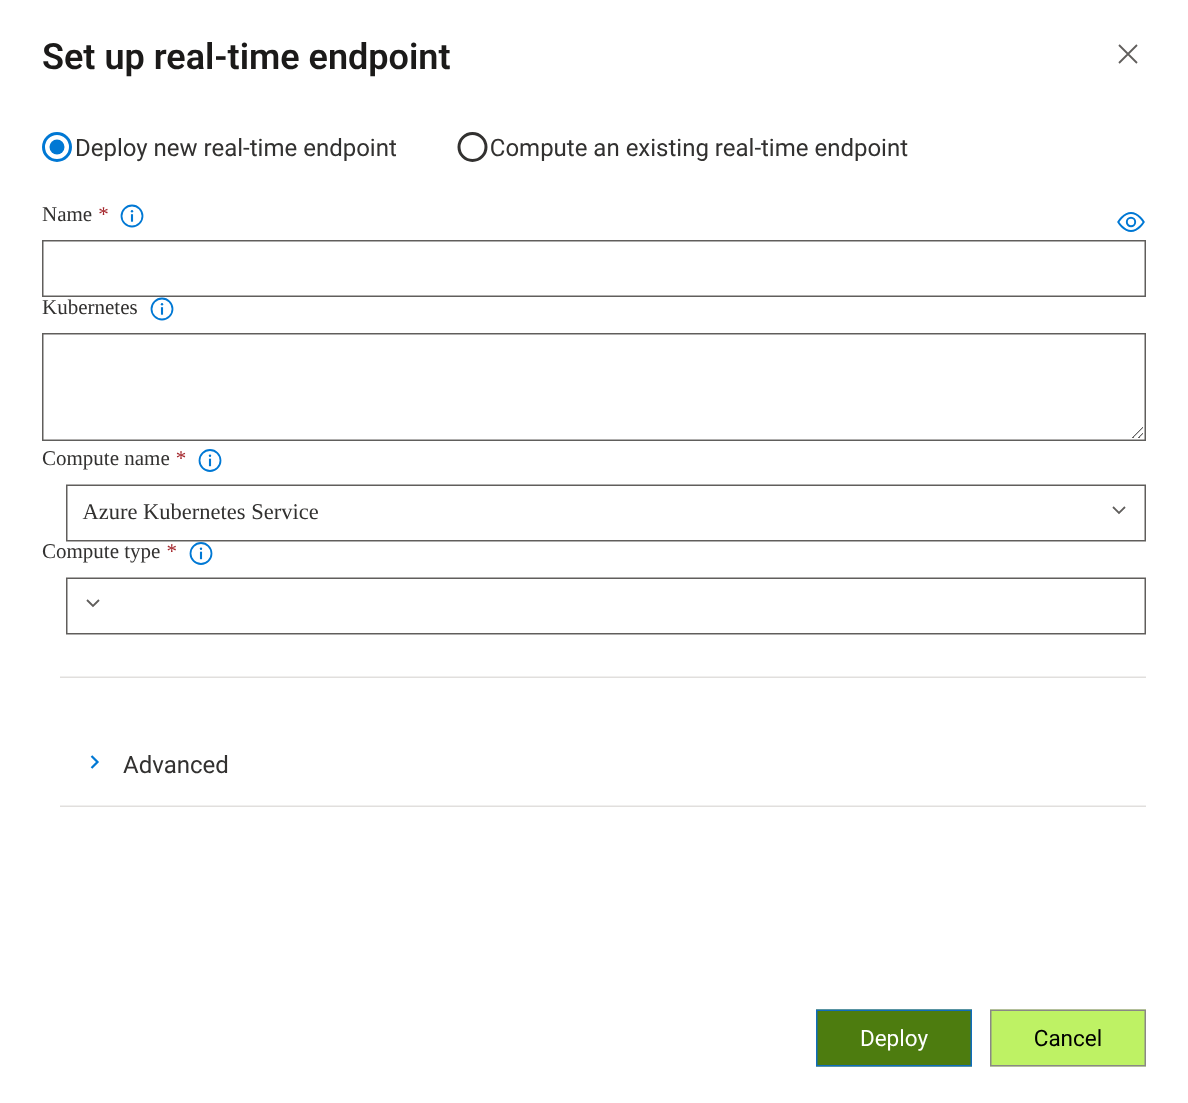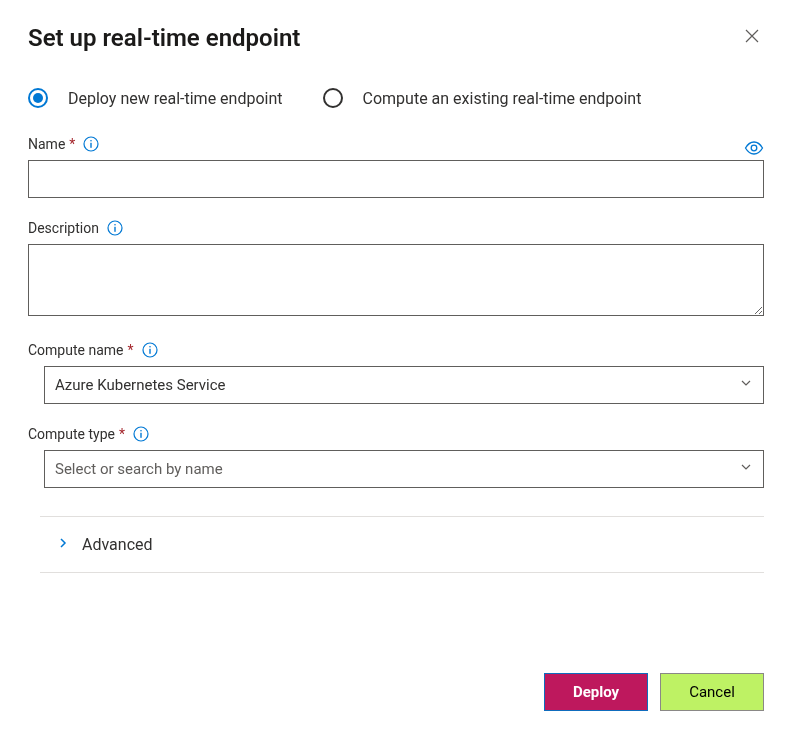--- a/index.html
+++ b/index.html
@@ -39,21 +39,21 @@
     }
     .radio-row {
       display: flex;
       gap: 40px;
       margin-bottom: 28px;
       align-items: center;
     }
     .radio-option {
       display: flex;
       align-items: center;
-      gap: 20px;
+      gap: 2px;
       cursor: pointer;
       font-size: 16px;
     }
     .radio-circle {
       width: 20px;
       height: 20px;
       border-radius: 50%;
       display: inline-block;
       position: relative;
     }
@@ -67,21 +67,21 @@
       left: 3px;
       width: 10px;
       height: 10px;
       border-radius: 50%;
       background: #0078d4;
     }
     .radio-circle.unselected {
       border: 2px solid #323130;
     }
     .form-group {
-      margin-bottom: 22px;
+      font-family: Liberation Serif, serif;
     }
     .label-row {
       display: flex;
       align-items: center;
       gap: 4px;
       margin-bottom: 8px;
       font-size: 14px;
       color: #323130;
     }
     .label-row-wrap {
@@ -153,20 +153,21 @@
       border-bottom: 1px solid #e1dfdd;
       padding: 18px 0;
     }
     .advanced-toggle {
       display: flex;
       align-items: center;
       gap: 12px;
       cursor: pointer;
       font-size: 16px;
       padding-left: 16px;
+      margin-top: 30px;
     }
     .advanced-chevron {
       color: #0078d4;
     }
     .footer-row {
       position: absolute;
       bottom: 24px;
       right: 28px;
       display: flex;
       gap: 12px;
@@ -175,24 +176,24 @@
       min-width: 104px;
       height: 38px;
       font-size: 15px;
       font-family: inherit;
       border: 1px solid #8a8886;
       background: #bef264;
       cursor: pointer;
       padding: 0 20px;
     }
     .btn-primary {
-      background: #be185d;
+      background: #4d7c0f;
       border: 1px solid #0f6cbd;
       color: #fff;
-      font-weight: 700;
+      font-weight: 400;
     }
   </style>
 </head>
 <body>
 
 <div class="header-row">
   <h1 class="dialog-title">Set up real-time endpoint</h1>
   <button class="close-btn">
     <span>
       <svg width="16" height="16" viewBox="0 0 16 16">
@@ -231,21 +232,21 @@
           <path d="M10 1 C5 1 1.5 7 1.5 7 C1.5 7 5 13 10 13 C15 13 18.5 7 18.5 7 C18.5 7 15 1 10 1 Z" stroke="currentColor" stroke-width="1.3" fill="none"></path>
           <circle cx="10" cy="7" r="2.8" stroke="currentColor" stroke-width="1.3" fill="none"></circle>
         </svg>
     </span>
   </div>
   <input type="text" class="text-input" value="" style="">
 </div>
 
 <div class="form-group">
   <div class="label-row">
-    <span>Description</span>
+    <span>Kubernetes</span>
     <span class="info-icon">
       <svg width="16" height="16" viewBox="0 0 16 16">
           <circle cx="8" cy="8" r="7" stroke="currentColor" stroke-width="1.2" fill="none"></circle>
           <circle cx="8" cy="4.8" r="0.8" fill="currentColor"></circle>
           <rect x="7.3" y="6.8" width="1.4" height="5" fill="currentColor"></rect>
         </svg>
     </span>
   </div>
   <textarea class="textarea-input" style=""></textarea>
 </div>
@@ -281,21 +282,20 @@
     <span class="info-icon">
       <svg width="16" height="16" viewBox="0 0 16 16">
           <circle cx="8" cy="8" r="7" stroke="currentColor" stroke-width="1.2" fill="none"></circle>
           <circle cx="8" cy="4.8" r="0.8" fill="currentColor"></circle>
           <rect x="7.3" y="6.8" width="1.4" height="5" fill="currentColor"></rect>
         </svg>
     </span>
   </div>
   <div class="select-wrap">
     <div class="select-input">
-      <span class="select-placeholder">Select or search by name</span>
       <span class="chevron">
         <svg width="14" height="14" viewBox="0 0 14 14">
             <path d="M3 5 L7 9 L11 5" stroke="currentColor" stroke-width="1.2" fill="none"></path>
           </svg>
       </span>
     </div>
   </div>
 </div>
 
 <div class="advanced-section">

